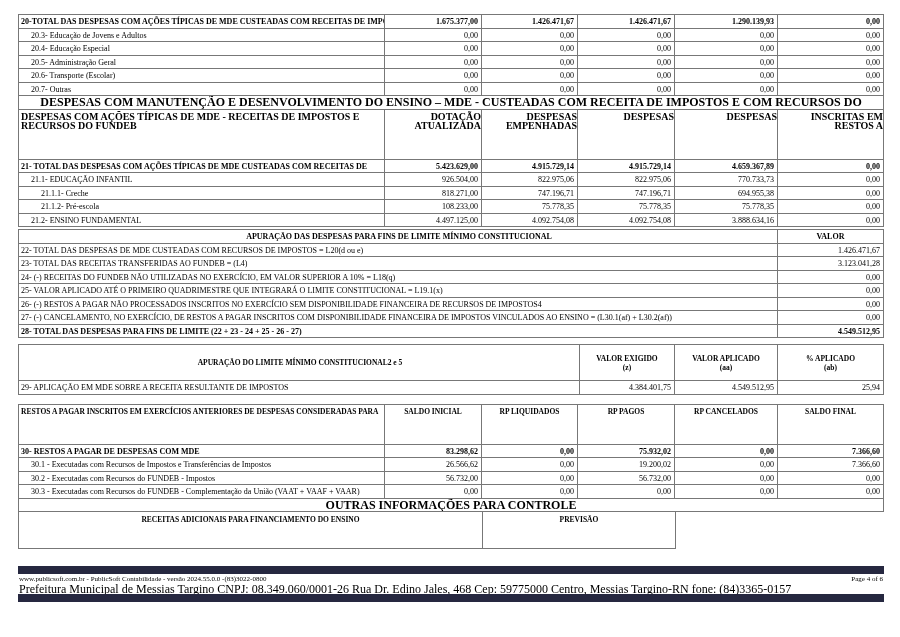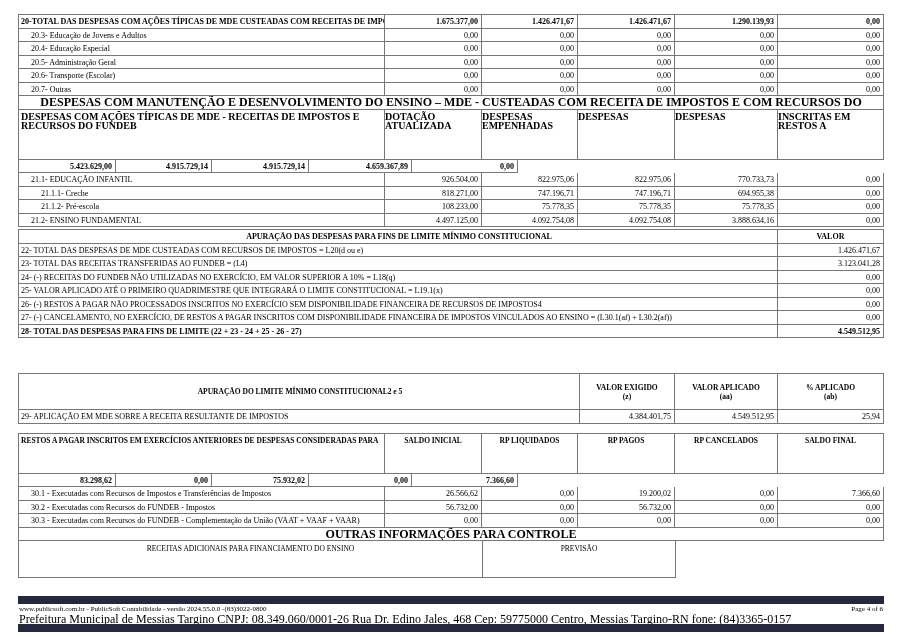--- a/index.html
+++ b/index.html
@@ -15,28 +15,28 @@
   .x1{width:95px}.x2{width:103px}.x3{width:106px}
   .g1{width:464px}.g2{width:193px}
   .b{font-weight:bold}
   .c{text-align:center}
   .ind1{padding-left:12px}
   .ind2{padding-left:22px}
   .band{width:866px;border:1px solid #777;border-top:none;text-align:center;font-weight:bold;font-size:12px;height:13.5px;line-height:12.5px;overflow:hidden}
   .bandrow .td{font-weight:bold;text-align:center}
   .hrow .td{height:50px;font-weight:bold;font-size:10px;line-height:9px;padding-top:2px;white-space:normal}
   .hrow .cl{text-align:left}
-  .hrow .c{text-align:left}
+  .hrow .c{text-align:right}
   .h2row .td{height:36px;font-weight:bold;font-size:7.5px;line-height:9px;white-space:normal;display:flex;flex-direction:column;align-items:center;justify-content:center;text-align:center}
   .h3row .td{height:40px;font-weight:bold;font-size:7.5px;line-height:9px;padding-top:2px;white-space:normal}
-  .h4row .td{height:37px;font-weight:normal;font-size:7.5px;line-height:9px;padding-top:3px;white-space:normal;text-align:center}
+  .h4row .td{height:37px;font-weight:bold;font-size:7.5px;line-height:9px;padding-top:3px;white-space:normal;text-align:center}
   .sp1{margin-top:2px}
-  .sp2{margin-top:35px}
+  .sp2{margin-top:6px}
   .sp3{margin-top:9px}
-  .footer{position:absolute;left:18px;top:596px;width:866px}
+  .footer{position:absolute;left:18px;top:566px;width:866px}
   .fbar{height:8px;background:#262840}
   .ftext{display:flex;justify-content:space-between;font-size:7px;line-height:10px;padding:0 1px}
   .fline{font-size:12px;line-height:10px;padding:0 1px;white-space:nowrap;overflow:hidden}
 </style>
 </head>
 <body>
 
 <div class="page">
 
   <div class="tbl">
@@ -95,20 +95,21 @@
   <div class="tbl nt">
     <div class="tr hrow">
       <div class="td cl">DESPESAS COM AÇÕES TÍPICAS DE MDE - RECEITAS DE IMPOSTOS E RECURSOS DO FUNDEB</div>
       <div class="td w1 c">DOTAÇÃO ATUALIZADA</div>
       <div class="td w2 c">DESPESAS EMPENHADAS</div>
       <div class="td w3 c">DESPESAS</div>
       <div class="td w4 c">DESPESAS</div>
       <div class="td w5 c">INSCRITAS EM RESTOS A</div>
     </div>
     <div class="tr">
+      <div class="td cl b">21- TOTAL DAS DESPESAS COM AÇÕES TÍPICAS DE MDE CUSTEADAS COM RECEITAS DE</div>
       <div class="td n w1 b">5.423.629,00</div>
       <div class="td n w2 b">4.915.729,14</div>
       <div class="td n w3 b">4.915.729,14</div>
       <div class="td n w4 b">4.659.367,89</div>
       <div class="td n w5 b">0,00</div>
     </div>
     <div class="tr">
       <div class="td cl ind1">21.1- EDUCAÇÃO INFANTIL</div>
       <div class="td n w1">926.504,00</div>
       <div class="td n w2">822.975,06</div>
@@ -204,20 +205,21 @@
   <div class="tbl sp3">
     <div class="tr h3row">
       <div class="td cl">RESTOS A PAGAR INSCRITOS EM EXERCÍCIOS ANTERIORES DE DESPESAS CONSIDERADAS PARA</div>
       <div class="td w1 c">SALDO INICIAL</div>
       <div class="td w2 c">RP LIQUIDADOS</div>
       <div class="td w3 c">RP PAGOS</div>
       <div class="td w4 c">RP CANCELADOS</div>
       <div class="td w5 c">SALDO FINAL</div>
     </div>
     <div class="tr">
+      <div class="td cl b">30- RESTOS A PAGAR DE DESPESAS COM MDE</div>
       <div class="td n w1 b">83.298,62</div>
       <div class="td n w2 b">0,00</div>
       <div class="td n w3 b">75.932,02</div>
       <div class="td n w4 b">0,00</div>
       <div class="td n w5 b">7.366,60</div>
     </div>
     <div class="tr">
       <div class="td cl ind1">30.1 - Executadas com Recursos de Impostos e Transferências de Impostos</div>
       <div class="td n w1">26.566,62</div>
       <div class="td n w2">0,00</div>

